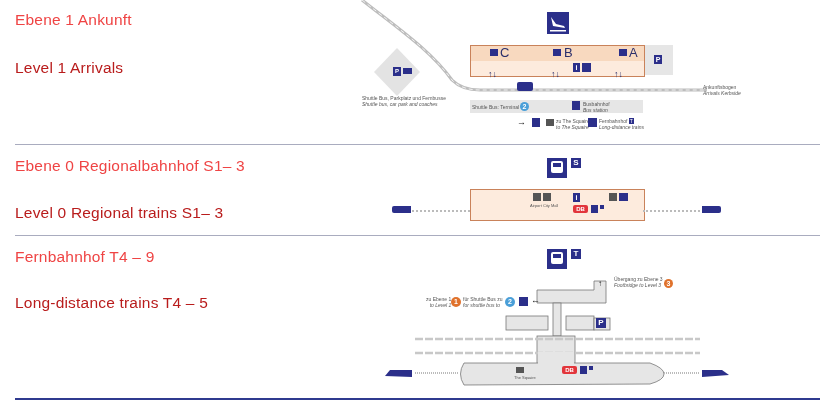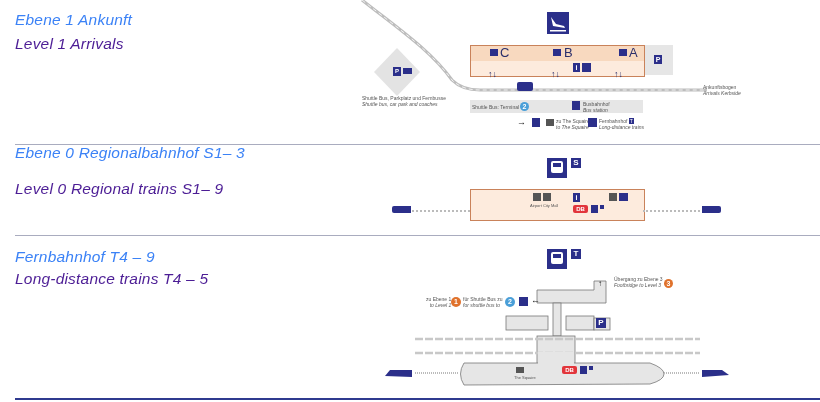--- a/index.html
+++ b/index.html
@@ -1,39 +1,39 @@
 <!DOCTYPE html>
 <html><head>
 <meta charset="utf-8">
 <style>
   html, body { margin:0; padding:0; background:#ffffff; }
   body { width:820px; height:402px; position:relative; overflow:hidden; font-family:"Liberation Sans", sans-serif; color:#2b2f6b; }
   .abs { position:absolute; }
-  .h-title { font-size:15.5px; color:#3b82f6; white-space:nowrap; letter-spacing:0.2px;font-style:italic; }
-  .h-sub { font-size:15.5px; font-style:italic; color:#4c1d95; white-space:nowrap; letter-spacing:0.2px; }
+  .h-title { font-size:15.5px; color:#ef4444; white-space:nowrap; letter-spacing:0.2px; }
+  .h-sub { font-size:15.5px; color:#b91c1c; white-space:nowrap; letter-spacing:0.2px;margin-top:24px; }
   .sep { height:1px; background:#a9acbf; }
   .sep-bottom { height:2px; background:#2f3a8f; }
   .navy { background:#2b2f8a; }
   .tiny { font-size:5px; color:#555; white-space:nowrap; line-height:6px; }
   .lbl-letter { font-size:13px; color:#2b2f6b; }
   .icon-sq { position:absolute; background:#2b2f8a; color:#fff; font-size:7px; text-align:center; font-weight:bold; }
   .grey-sq { position:absolute; background:#555; }
   .circle { position:absolute; border-radius:50%; color:#fff; font-size:7px; text-align:center; font-weight:bold; }
   svg { position:absolute; left:0; top:0; }
 </style>
 </head>
 <body>
 
 <div class="abs h-title" style="left:15px;top:11px;">Ebene 1  Ankunft</div>
 <div class="abs h-sub" style="left:15px;top:35px;">Level 1  Arrivals</div>
 
 <div class="abs sep" style="left:15px;top:144px;width:805px;"></div>
 
-<div class="abs h-title" style="left:15px;top:144px;">Ebene 0  Regionalbahnhof  S1– 3</div>
-<div class="abs h-sub" style="left:15px;top:180px;">Level 0  Regional trains  S1– 9</div>
+<div class="abs h-title" style="left:15px;top:157px;">Ebene 0  Regionalbahnhof  S1– 3</div>
+<div class="abs h-sub" style="left:15px;top:180px;">Level 0  Regional trains  S1– 3</div>
 
 <div class="abs sep" style="left:15px;top:235px;width:805px;"></div>
 
 <div class="abs h-title" style="left:15px;top:248px;">Fernbahnhof  T4 – 9</div>
 <div class="abs h-sub" style="left:15px;top:270px;">Long-distance trains  T4 – 5</div>
 
 <div class="abs sep-bottom" style="left:15px;top:398px;width:805px;"></div>
 
 <svg width="820" height="402">
 

